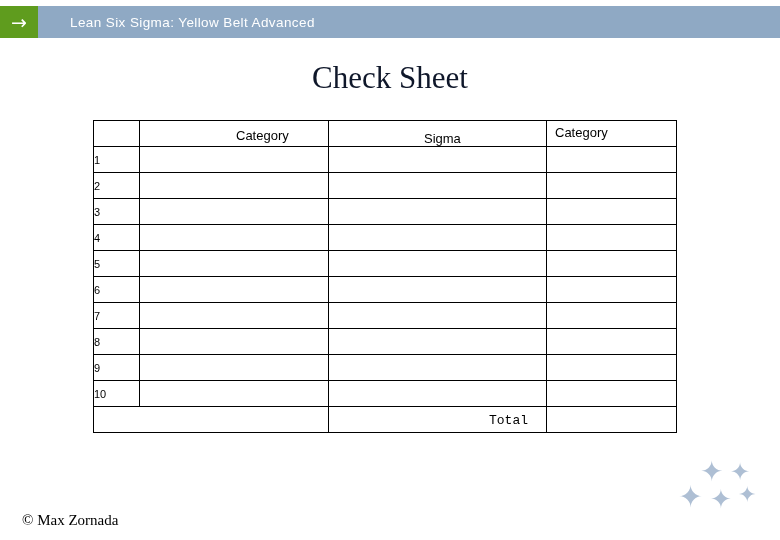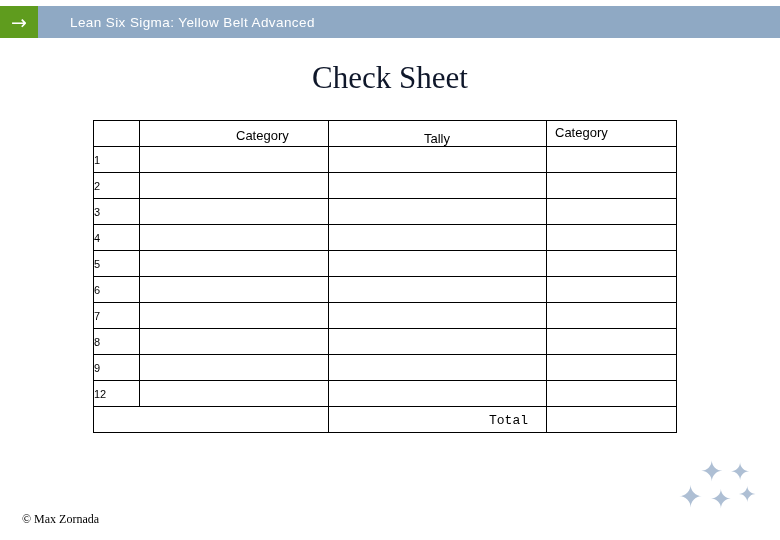--- a/index.html
+++ b/index.html
@@ -123,21 +123,21 @@
   }
   .total-row td { height: 27px; }
   .total-merge { }
 
   
   .footer {
     position: absolute;
     left: 22px;
     top: 512px;
     font-family: "Liberation Serif", serif;
-    font-size: 12px;
+    font-size: 15px;
     color: #000000;
   }
 
   
   .stars {
     position: absolute;
     left: 676px;
     top: 458px;
     width: 96px;
     height: 62px;
@@ -161,21 +161,21 @@
 <div class="header-bar">
   <div class="header-logo">→</div>
   <div class="header-title">Lean Six Sigma: Yellow Belt Advanced</div>
 </div>
 
 <div class="page-title">Check Sheet</div>
 
 <div class="sheet">
 
   <span class="head-label hl-category">Category</span>
-  <span class="head-label hl-tally">Tally</span>
+  <span class="head-label hl-tally">Sigma</span>
   <span class="head-label hl-frequency">Category</span>
   <span class="total-label">Total</span>
 
   <table class="check-table">
     <colgroup>
       <col class="col-num">
       <col class="col-cat">
       <col class="col-tally">
       <col class="col-freq">
     </colgroup>
@@ -235,21 +235,21 @@
         <td></td>
         <td></td>
       </tr>
       <tr>
         <td class="num-cell">9</td>
         <td></td>
         <td></td>
         <td></td>
       </tr>
       <tr>
-        <td class="num-cell">12</td>
+        <td class="num-cell">10</td>
         <td></td>
         <td></td>
         <td></td>
       </tr>
 
       <tr class="total-row">
         <td class="total-merge" colspan="2"></td>
         <td></td>
         <td></td>
       </tr>

